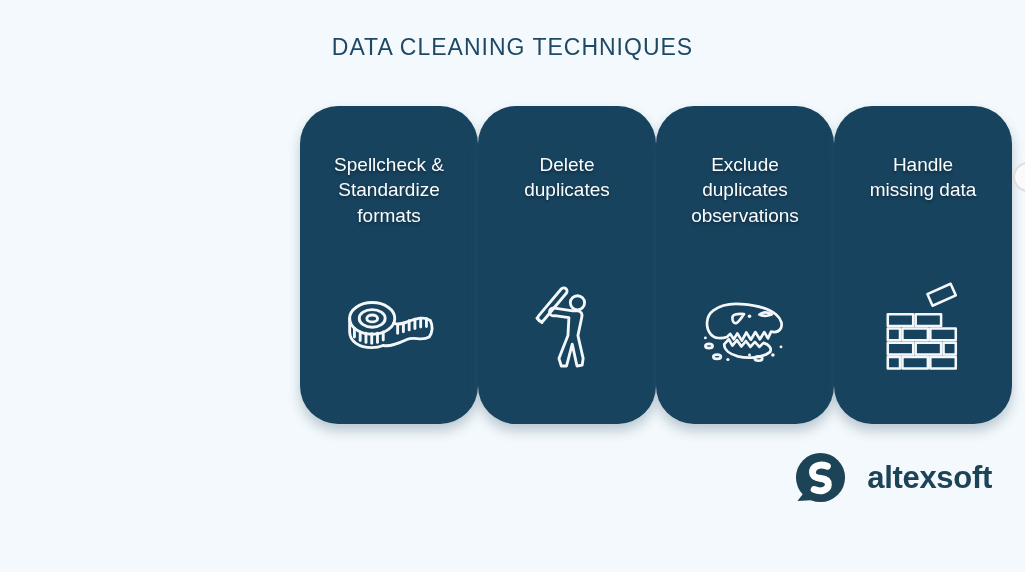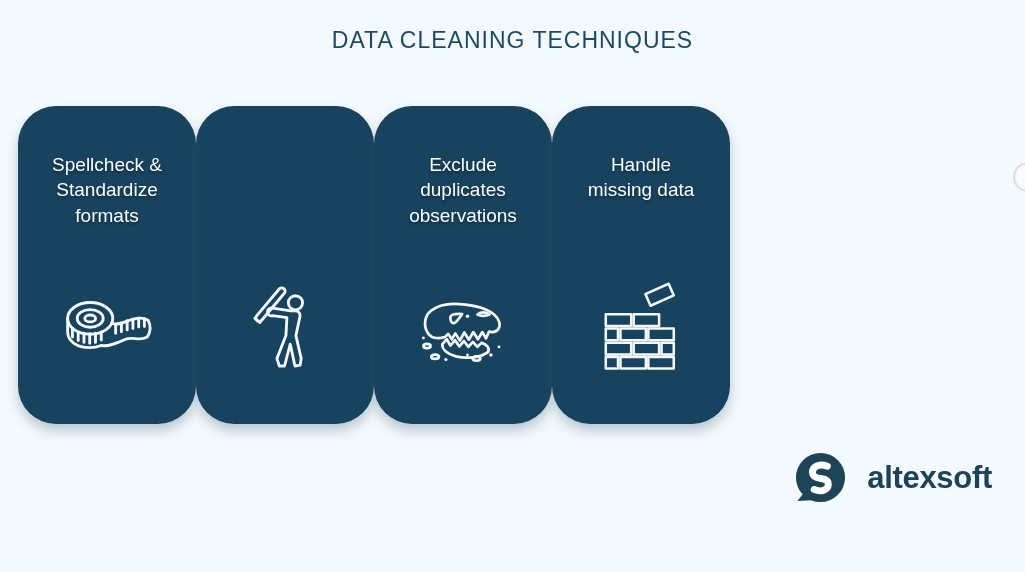--- a/index.html
+++ b/index.html
@@ -7,32 +7,32 @@
   .stage {
     position: relative;
     width: 1025px;
     height: 572px;
     background: #f3f9fc;
     overflow: hidden;
     font-family: "Liberation Sans", sans-serif;
   }
   .title {
     position: absolute;
-    top: 27px; left: 0; right: 0;
+    top: 34px; left: 0; right: 0;
     text-align: center;
     font-size: 23px;
     letter-spacing: 1px;
     color: #1d4965;
     font-weight: 500;
   }
   .cards {
     position: absolute;
     top: 106px; left: 12px; right: 13px;
     display: flex;
-    justify-content: flex-start;
+    justify-content: flex-end;
     margin-left: 6px;
   }
   .card {
     position: relative;
     width: 178px;
     height: 318px;
     border-radius: 38px;
     background: #17435e;
     box-shadow: 0 7px 12px rgba(60, 90, 115, 0.30);
   }
@@ -106,20 +106,22 @@
           <path d="M65,31 L65,40"></path>
           <path d="M71,28.5 L71,38"></path>
           <path d="M77,26.8 L77,36.5"></path>
           <path d="M83,25.8 L83,35"></path>
           <path d="M89,26.3 L89,34.5"></path>
         </svg>
       </div>
     </div>
 
     <div class="card">
+      <div class="card-label">Delete
+duplicates</div>
       <div class="card-icon">
         <svg width="76" height="92" viewBox="0 0 80 94" stroke-width="3">
           <circle cx="51" cy="20.5" r="7.5"></circle>
           <rect x="21.5" y="0.5" width="7" height="44" rx="3.5" transform="rotate(40 25 22)"></rect>
           <path d="M8.3,36.7 L13.7,41.3"></path>
           <path d="M46,29
                    L27,26
                    C23,25.5 21,28 21.5,31
                    C22,33.5 24.5,34.5 27,34
                    L42,36

